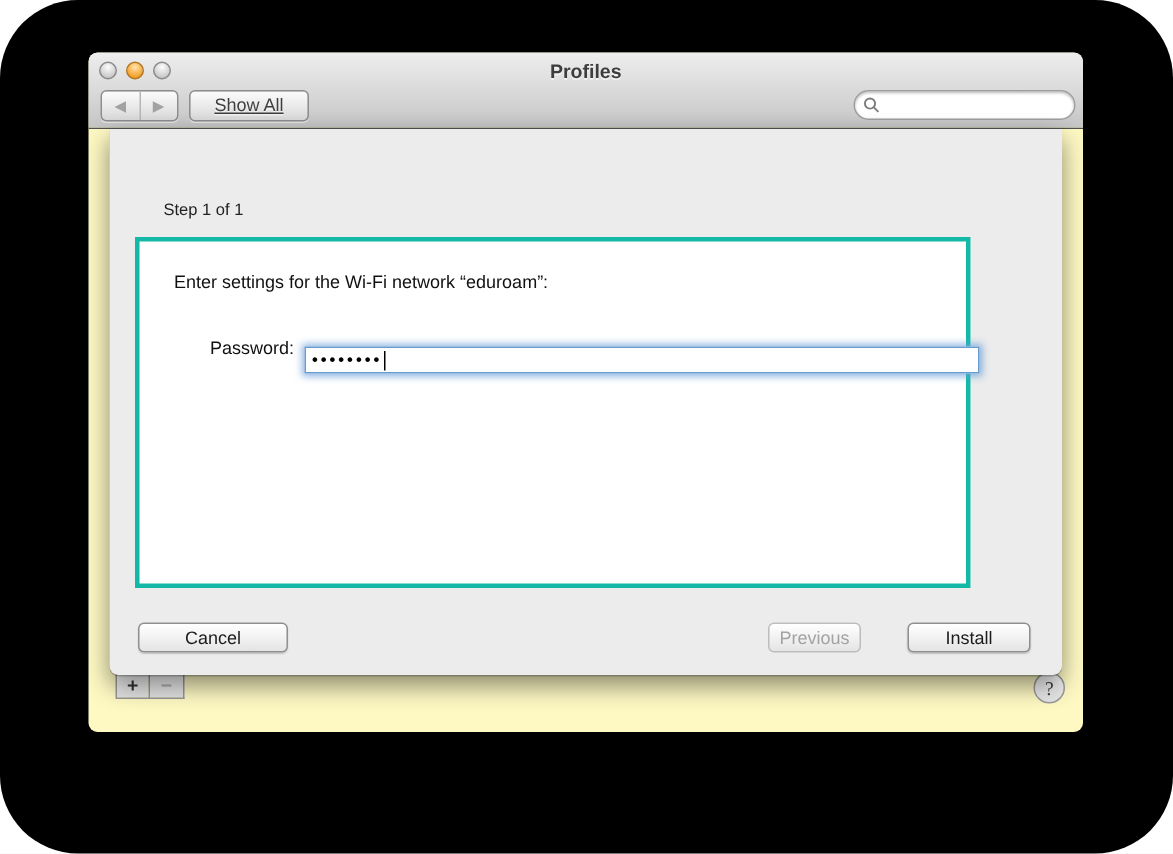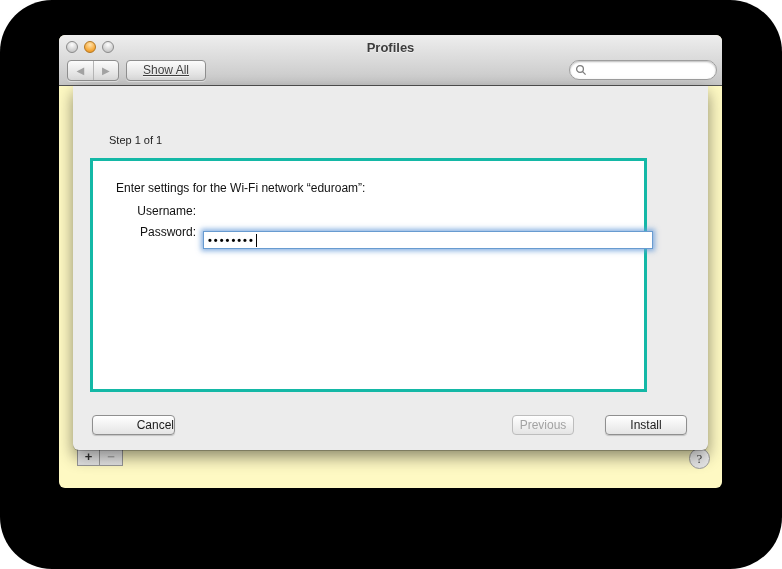--- a/index.html
+++ b/index.html
@@ -77,21 +77,21 @@
     box-shadow: 0 0 5px 2px rgba(106,158,217,0.8);
     display: flex; align-items: center; }
   .pw-dots { font-size: 11px; font-weight: bold; letter-spacing: 2px; line-height: 16px; }
   .caret { display: inline-block; width: 1px; height: 13px; background: #000; margin-left: 1px; }
 
   .sheet-btn { position: absolute; top: 329px; height: 20px; border-radius: 4px;
     border: 1px solid #8f8f8f;
     background: linear-gradient(#ffffff, #f2f2f2 50%, #e4e4e4);
     font-size: 12px; color: #1c1c1c; text-align: center; line-height: 18px;
     box-shadow: 0 1px 1px rgba(0,0,0,0.18); }
-  .btn-cancel { left: 19px; width: 83px; text-align: right; }
+  .btn-cancel { left: 19px; width: 100px; }
   .btn-previous { left: 439px; width: 62px; color: #a3a3a3; border-color: #bdbdbd;
     box-shadow: none; }
   .btn-install { left: 532px; width: 82px; }
 
   
   .plusminus { position: absolute; left: 18px; top: 412px; display: flex; z-index: 1; }
   .pm-btn { width: 23px; height: 19px; border: 1px solid #989898;
     background: linear-gradient(#f7f7f7, #e2e2e2); text-align: center;
     font-size: 13px; font-weight: bold; line-height: 17px; color: #333; }
   .pm-btn.minus { border-left: 0; color: #b0b0b0; }
@@ -136,21 +136,20 @@
         </div>
       </div>
     </div>
 
     <div class="sheet">
       <div class="sheet-step">Step 1 of 1</div>
 
       <div class="panel">
         <div class="panel-instruction">Enter settings for the Wi-Fi network “eduroam”:</div>
 
-        <div class="fieldrow-label lbl-user">Username:</div>
 
         <div class="fieldrow-label lbl-pass">Password:</div>
         <div class="field field-pass">
           <span class="pw-dots">••••••••</span>
           <span class="caret"></span>
         </div>
       </div>
 
       <div class="sheet-btn btn-cancel">Cancel</div>
       <div class="sheet-btn btn-previous">Previous</div>

